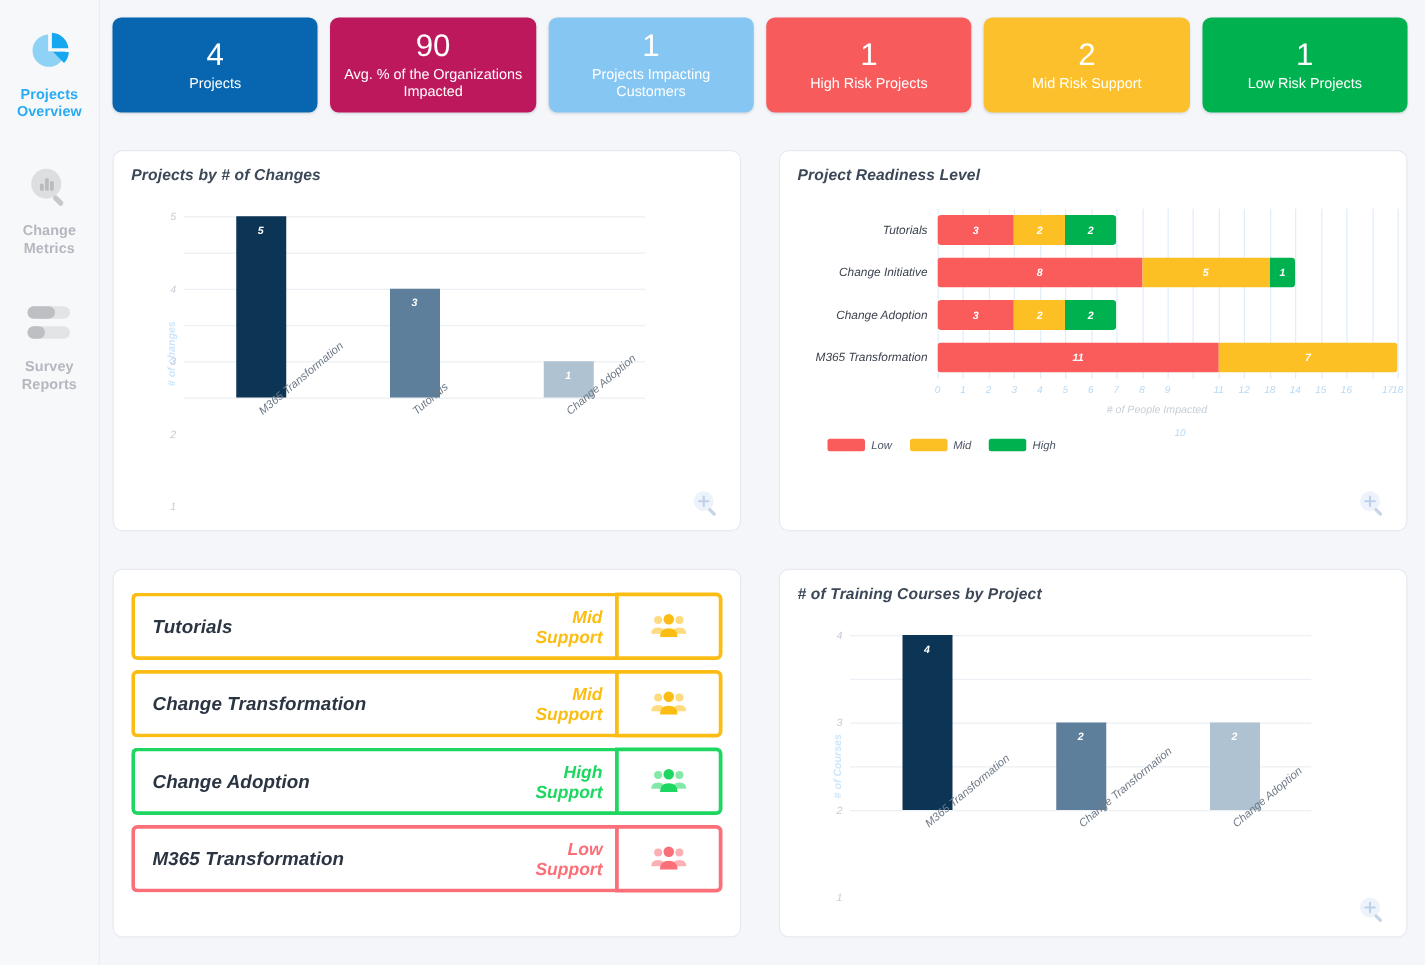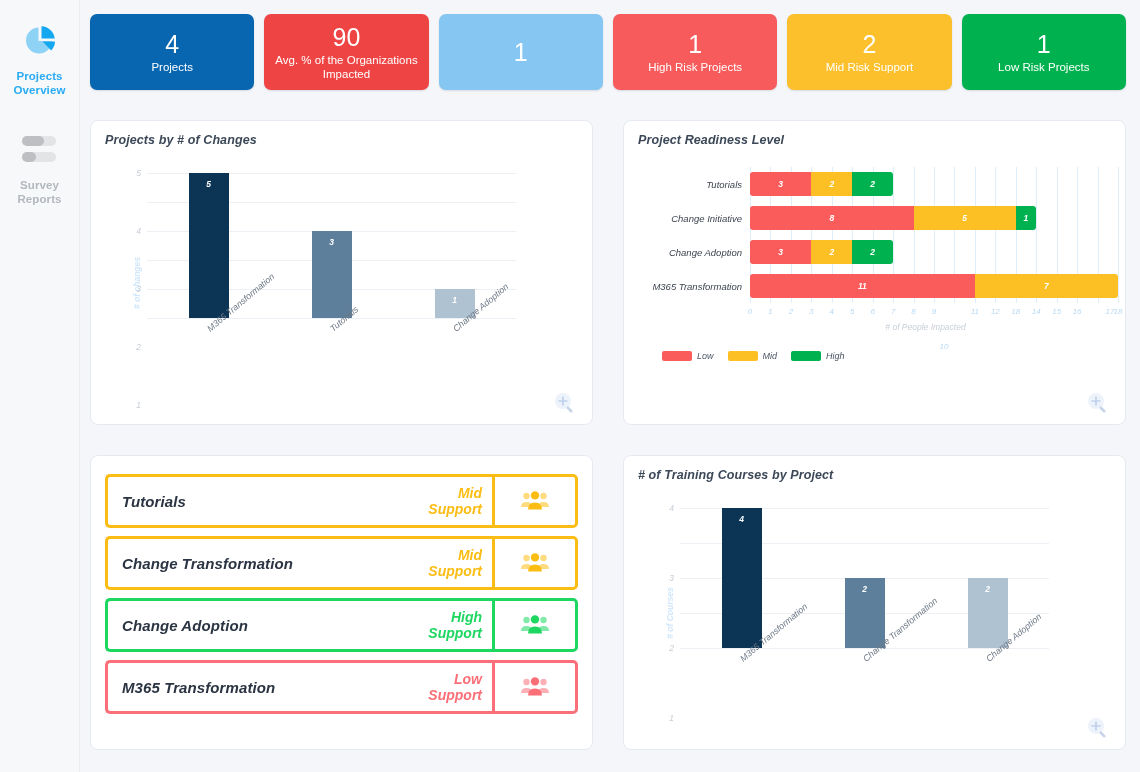--- a/index.html
+++ b/index.html
@@ -348,20 +348,35 @@
           <path d="M21.5 5.2 A14.2 14.2 0 0 1 34.8 17.6 L21.5 17.6 Z" fill="#15a7ef"></path>
           <path d="M22.6 20.6 L35 20.6 A12.4 12.4 0 0 1 31.2 29.4 Z" fill="#15a7ef"></path>
         </svg>
       </span>
       <span class="nav-label">
         <span>Projects</span><br>
         <span>Overview</span>
       </span>
     </div>
 
+    <div class="nav-item inactive">
+      <span class="nav-icon">
+        <svg width="40" height="40" viewBox="0 0 40 40">
+          <circle cx="17" cy="17" r="12" fill="#dcdedf"></circle>
+          <rect x="12" y="17" width="3" height="5.5" rx="1" fill="#b9bbbd"></rect>
+          <rect x="16" y="12.5" width="3" height="10" rx="1" fill="#b9bbbd"></rect>
+          <rect x="20" y="15" width="3" height="7.5" rx="1" fill="#b9bbbd"></rect>
+          <rect x="24.5" y="25.5" width="10" height="4.2" rx="2.1" fill="#c6c8ca" transform="rotate(45 24.5 25.5)"></rect>
+        </svg>
+      </span>
+      <span class="nav-label">
+        <span>Change</span><br>
+        <span>Metrics</span>
+      </span>
+    </div>
 
     <div class="nav-item inactive">
       <span class="nav-icon">
         <svg width="42" height="34" viewBox="0 0 42 34">
           <rect x="3" y="3" width="34" height="10" rx="5" fill="#e2e4e6"></rect>
           <rect x="3" y="3" width="22" height="10" rx="5" fill="#bdbfc2"></rect>
           <rect x="3" y="19" width="34" height="10" rx="5" fill="#e2e4e6"></rect>
           <rect x="3" y="19" width="14" height="10" rx="5" fill="#bdbfc2"></rect>
         </svg>
       </span>
@@ -373,26 +388,27 @@
 
   </div>
 
   <div class="main">
 
     <div class="kpi-row" id="kpi-row">
         <div class="kpi-card" style="background: rgb(7, 102, 175);">
           <div class="kpi-value">4</div>
           <div class="kpi-label">Projects</div>
         </div>
-        <div class="kpi-card" style="background: #ef4444;">
+        <div class="kpi-card" style="background: #be185d;">
           <div class="kpi-value">90</div>
           <div class="kpi-label">Avg. % of the Organizations Impacted</div>
         </div>
         <div class="kpi-card" style="background: rgb(133, 198, 242);">
           <div class="kpi-value">1</div>
+          <div class="kpi-label">Projects Impacting Customers</div>
         </div>
         <div class="kpi-card" style="background: rgb(247, 91, 91);">
           <div class="kpi-value">1</div>
           <div class="kpi-label">High Risk Projects</div>
         </div>
         <div class="kpi-card" style="background: rgb(251, 192, 44);">
           <div class="kpi-value">2</div>
           <div class="kpi-label">Mid Risk Support</div>
         </div>
         <div class="kpi-card" style="background: rgb(0, 178, 79);">

